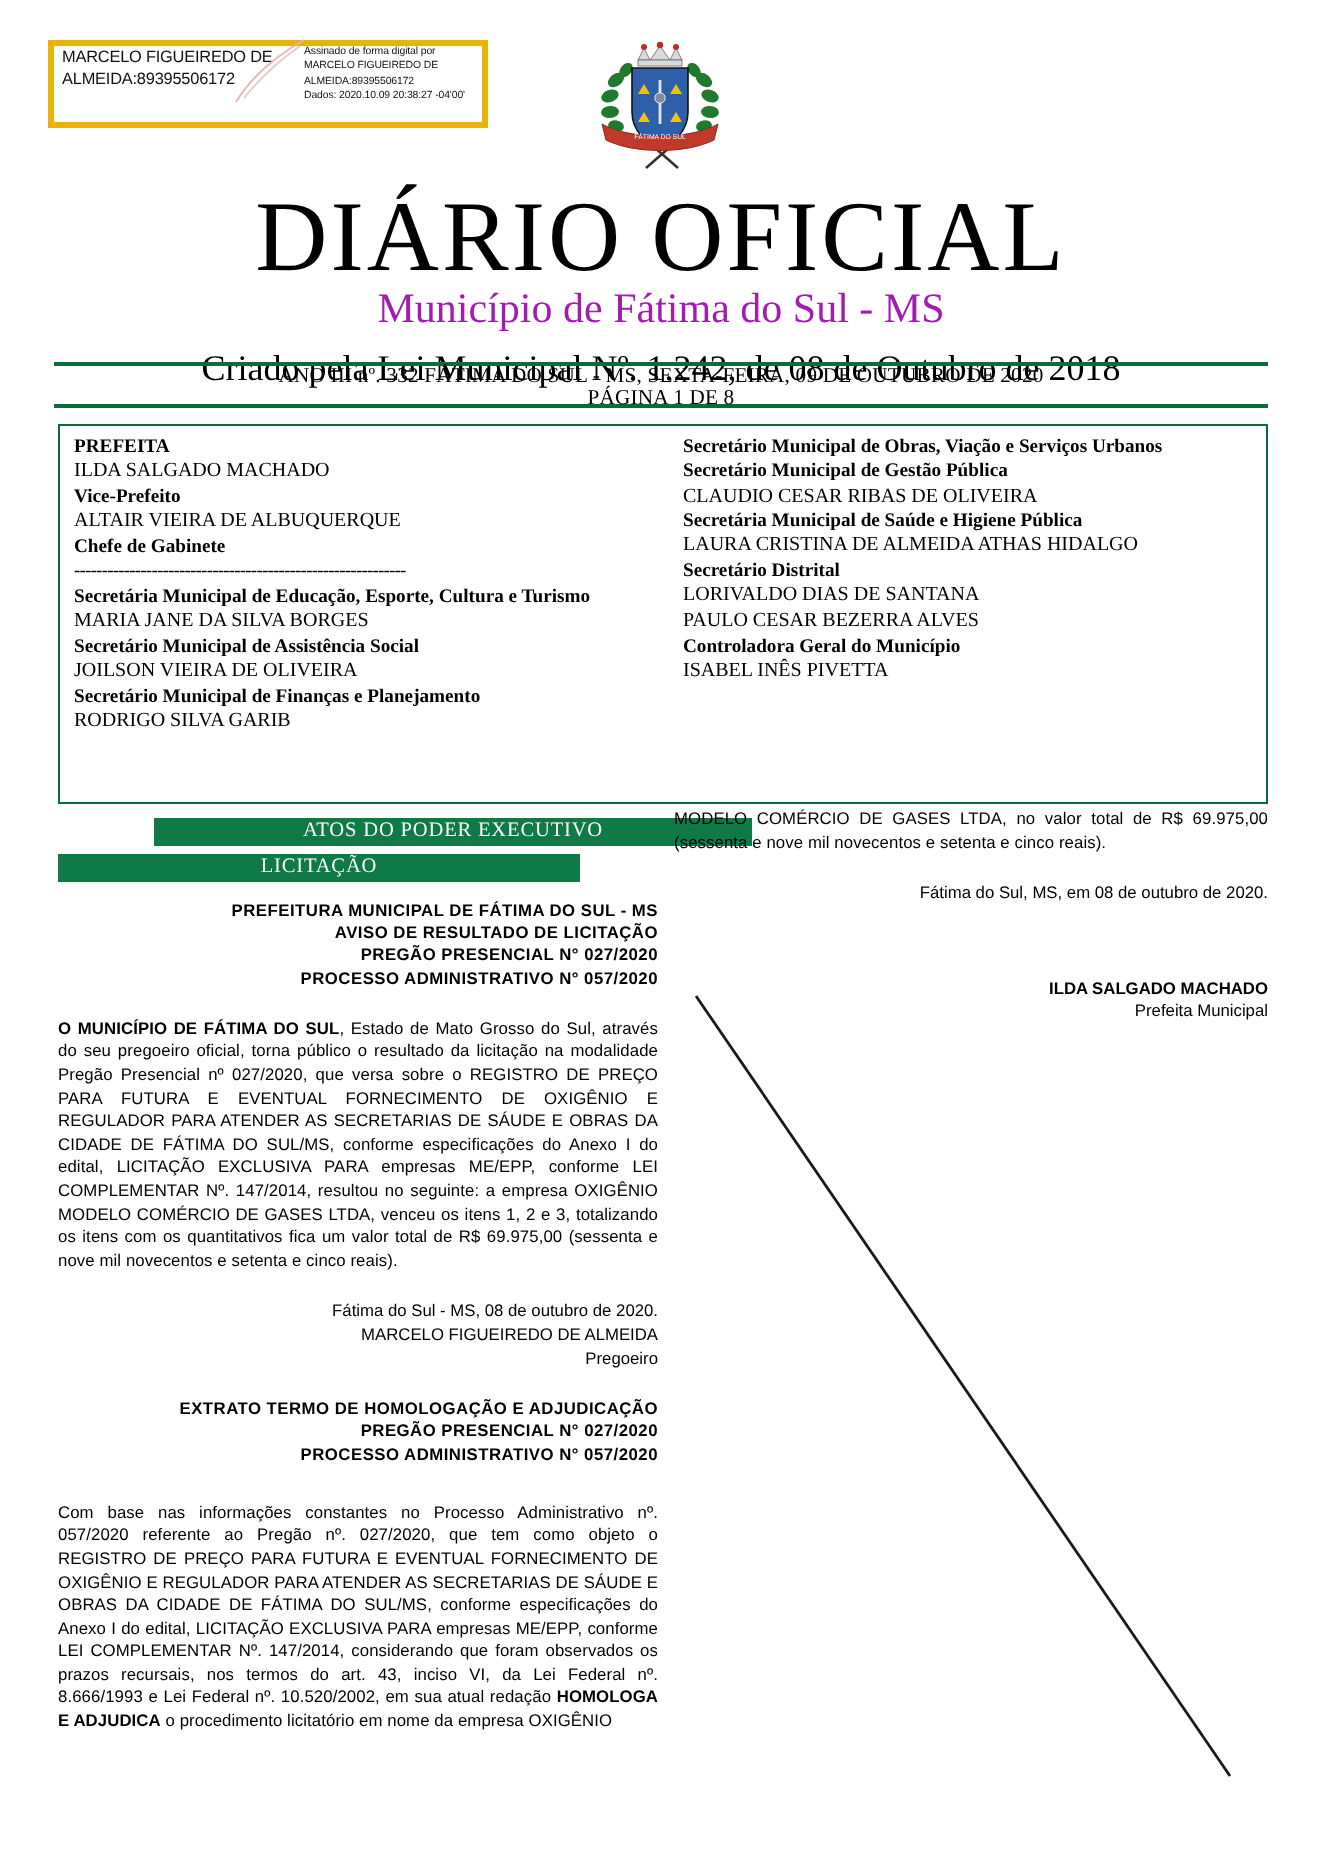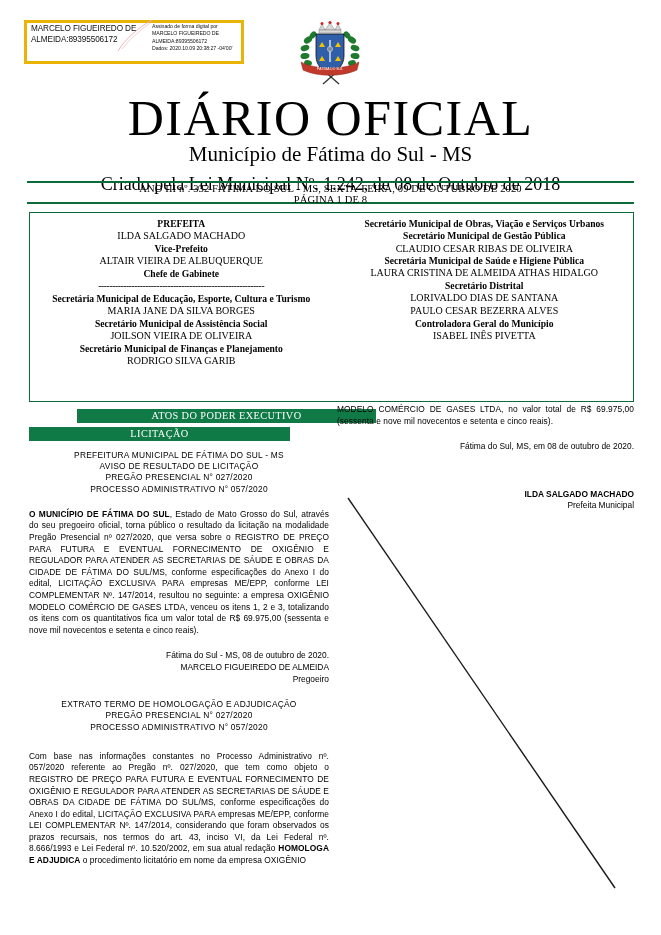--- a/index.html
+++ b/index.html
@@ -36,21 +36,21 @@
   .brasao{ position:absolute; left:295px; top:18px; width:70px; height:68px; }
 
   
   .masthead{ position:absolute; left:0; top:92px; width:661px; text-align:center; }
   .do-title{
     font-family:"Liberation Serif", serif; font-size:50px; line-height:52px;
     letter-spacing:1.5px; font-weight:400; color:#000;
   }
   .do-sub{
     font-family:"Liberation Serif", serif; font-size:21px; line-height:25px;
-    margin-top:-2px; color:#000000;
+    margin-top:-2px; color:#a21caf;
   }
   .do-law{
     font-family:"Liberation Serif", serif; font-size:18px; line-height:16px;
     margin-top:9px; color:#000;
   }
 
   
   .infobar{
     position:absolute; left:27px; top:181px; width:607px;
     border-top:2.2px solid #0b6b3a; border-bottom:2.2px solid #0b6b3a;
@@ -61,21 +61,21 @@
   }
   .infobar .left{ letter-spacing:0.1px; }
   .infobar .right{ letter-spacing:0.1px; }
 
   
   .officials{
     position:absolute; left:29px; top:212px; width:605px; height:190px;
     border:1.6px solid #0b6b3a; box-sizing:border-box;
     display:flex;
   }
-  .off-col{ width:50%; box-sizing:border-box; padding:5px 6px 0 7px;text-align:center; }
+  .off-col{ width:50%; box-sizing:border-box; padding:5px 6px 0 7px; }
   .off-col.right{ padding-left:10px; }
   .off-role{
     font-family:"Liberation Serif", serif; font-size:9.6px; font-weight:bold;
     line-height:12.3px; color:#000;
   }
   .off-name{
     font-family:"Liberation Serif", serif; font-size:10px; font-weight:400;
     line-height:12.6px; color:#000;
   }
   .off-sep{
@@ -90,22 +90,22 @@
     line-height:12px; padding:1px 0;
   }
   #banner-atos{ left:29px; top:409px; width:299px;margin-left:48px; }
   #banner-licit{ left:29px; top:427px; width:261px; }
 
   
   .col-left{ position:absolute; left:29px; top:450px; width:300px; }
   .col-right{ position:absolute; left:337px; top:404px; width:297px; }
 
   .art-head{
-    text-align:center; font-family:"Liberation Sans", sans-serif;
-    font-weight:normal; font-size:8.4px; line-height:11.2px;
+    text-align:right; font-family:"Liberation Sans", sans-serif;
+    font-weight:bold; font-size:8.4px; line-height:11.2px;
     letter-spacing:0.25px; color:#000;
   }
   .body-text{
     text-align:justify; font-family:"Liberation Sans", sans-serif;
     font-size:8.4px; line-height:11.6px; color:#000; letter-spacing:0.05px;
   }
   .body-text b{ font-weight:bold; }
   .sign-block{
     text-align:right; font-family:"Liberation Sans", sans-serif;
     font-size:8.4px; line-height:11.6px; color:#000;

